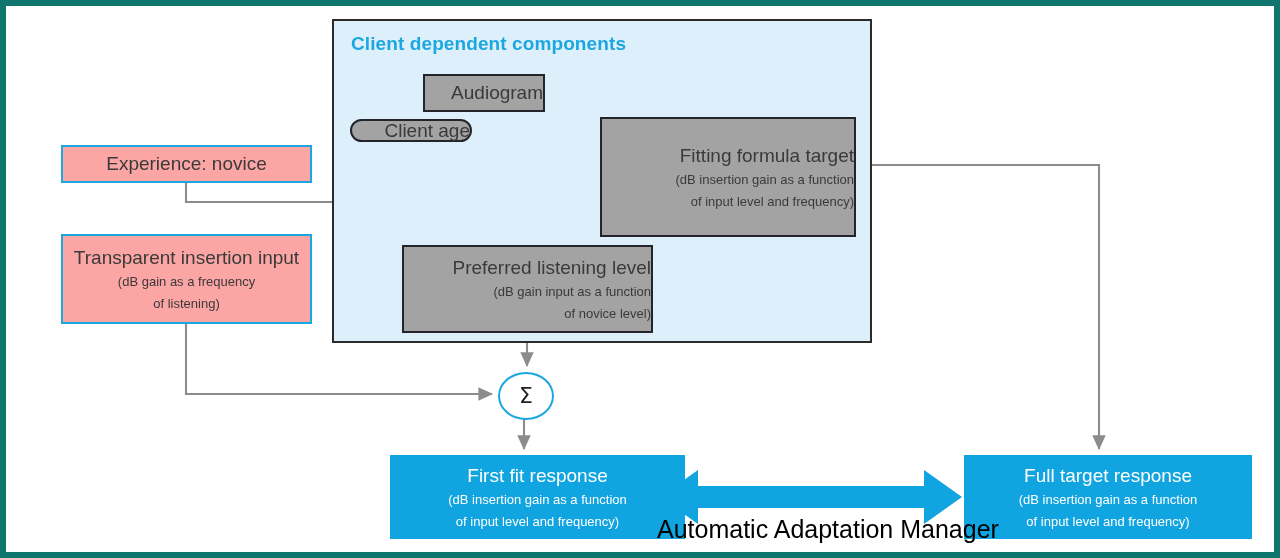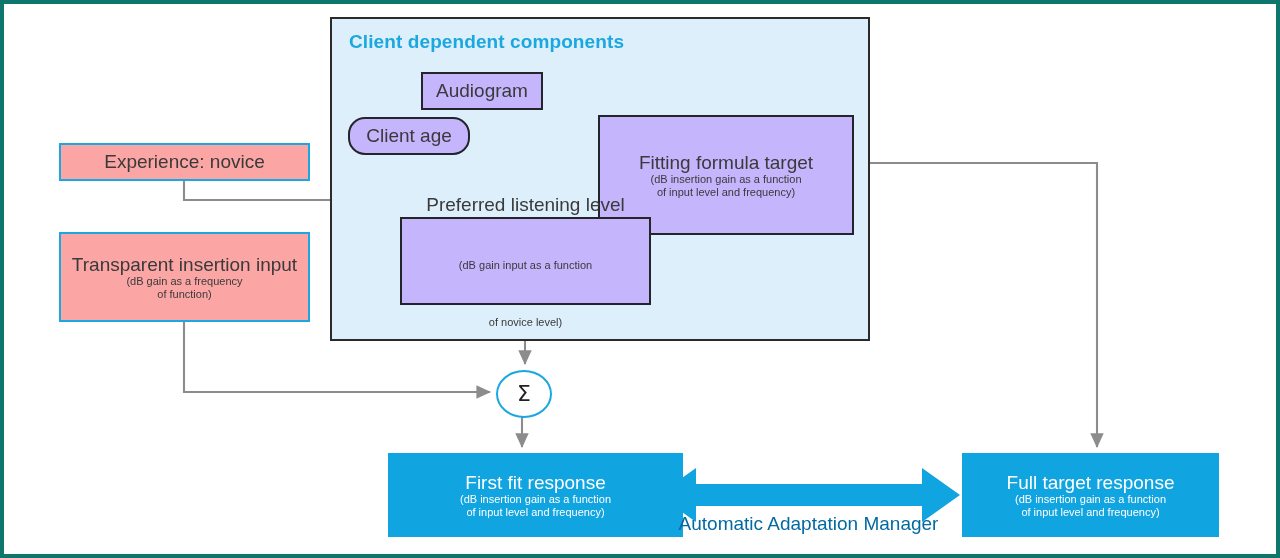--- a/index.html
+++ b/index.html
@@ -8,21 +8,21 @@
     background: #ffffff;
   }
   #canvas {
     position: relative;
     width: 1280px;
     height: 558px;
     background: #ffffff;
     font-family: "Liberation Sans", sans-serif;
     overflow: hidden;
     box-sizing: border-box;
-    border: 4px solid #0f766e;
+    border: 6px solid #0f766e;
   }
   #svg-layer {
     position: absolute;
     left: 0; top: 0;
     width: 1280px;
     height: 558px;
   }
   .node {
     position: absolute;
     box-sizing: border-box;
@@ -33,23 +33,24 @@
     text-align: center;
     line-height: 1.12;
     z-index: 5;
   }
   .node .ttl {
     font-size: 19px;
     color: #3a3a3a;
     white-space: nowrap;
   }
   .node .sub {
-    font-size: 11px;
+    font-size: 13px;
     color: #3a3a3a;
     white-space: nowrap;
+    margin-top: 7px;
   }
   
   #group-client {
     position: absolute;
     left: 326px; top: 13px;
     width: 540px; height: 324px;
     background: #ddeffb;
     border: 2.5px solid #2b2b2b;
     box-sizing: border-box;
     z-index: 1;
@@ -58,43 +59,44 @@
     position: absolute;
     left: 345px; top: 27px;
     font-size: 19px;
     font-weight: bold;
     color: #1ba7e0;
     letter-spacing: 0.1px;
     z-index: 6;
   }
   
   .box-dark {
-    background: #c4b5fd;
+    background: #a3a3a3;
     border: 2.2px solid #24242b;
+    align-items: flex-end;
   }
   
   .box-cyan {
     background: #fca5a5;
     border: 2.2px solid #1ba7e0;
   }
   
   .box-fill {
     background: #10a4e0;
     border: none;
   }
   .box-fill .ttl, .box-fill .sub { color: #ffffff; }
 
   #node-audiogram   { left: 417px; top: 68px;  width: 122px; height: 38px; }
-  #node-client-age  { left: 344px; top: 113px; width: 122px; height: 38px; border-radius: 17px; }
+  #node-client-age  { left: 344px; top: 113px; width: 122px; height: 23px; border-radius: 17px; }
   #node-fitting     { left: 594px; top: 111px; width: 256px; height: 120px; }
-  #node-preferred   { left: 396px; top: 213px; width: 251px; height: 88px; gap: 44px; }
+  #node-preferred   { left: 396px; top: 239px; width: 251px; height: 88px; }
   #node-experience  { left: 55px;  top: 139px; width: 251px; height: 38px; }
   #node-transparent { left: 55px;  top: 228px; width: 251px; height: 90px; }
   #node-firstfit    { left: 384px; top: 449px; width: 295px; height: 84px; text-align: right; }
-  #node-fulltarget  { left: 958px; top: 449px; width: 257px; height: 84px; }
+  #node-fulltarget  { left: 958px; top: 449px; width: 288px; height: 84px; }
 
   #sum-node {
     position: absolute;
     left: 492px; top: 366px;
     width: 52px; height: 44px;
     border: 2.2px solid #1ba7e0;
     border-radius: 50%;
     background: #ffffff;
     display: flex;
     align-items: center;
@@ -105,22 +107,22 @@
     font-family: "DejaVu Sans", sans-serif;
     font-size: 22px;
     color: #222222;
     line-height: 1;
   }
   #aam-label {
     position: absolute;
     left: 651px; top: 509px;
     width: 307px;
     text-align: center;
-    font-size: 19px;
-    color: #0369a1;
+    font-size: 25px;
+    color: #000000;
     z-index: 6;
     white-space: nowrap;
   }
 </style>
 </head>
 <body>
 
 <div id="canvas">
 
   <div id="group-client"></div>
@@ -188,21 +190,21 @@
     <span class="sub">of novice level)</span>
   </div>
 
   <div class="node box-cyan" id="node-experience">
     <span class="ttl">Experience: novice</span>
   </div>
 
   <div class="node box-cyan" id="node-transparent">
     <span class="ttl">Transparent insertion input</span>
     <span class="sub">(dB gain as a frequency</span>
-    <span class="sub">of function)</span>
+    <span class="sub">of listening)</span>
   </div>
 
   <div id="sum-node">
     <span class="sig">Σ</span>
   </div>
 
   <div class="node box-fill" id="node-firstfit">
     <span class="ttl">First fit response</span>
     <span class="sub">(dB insertion gain as a function</span>
     <span class="sub">of input level and frequency)</span>

